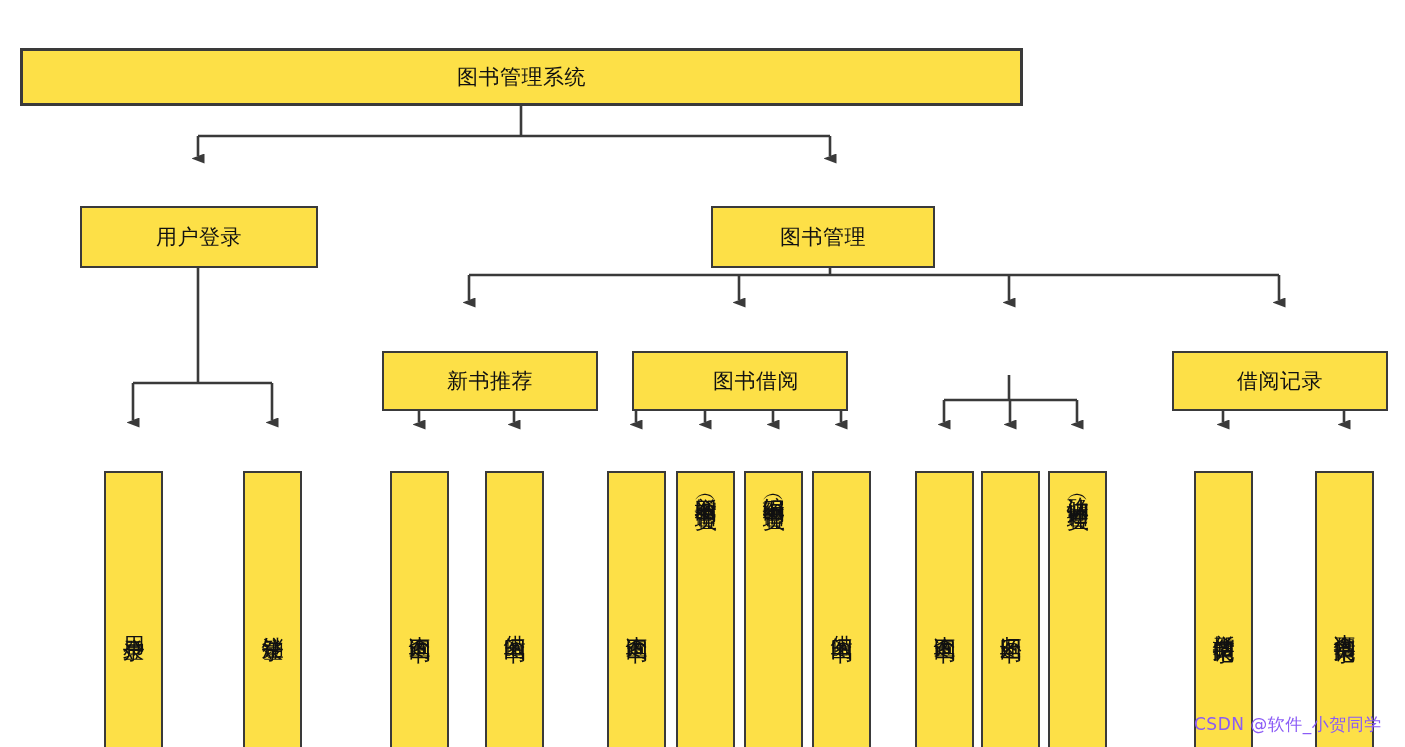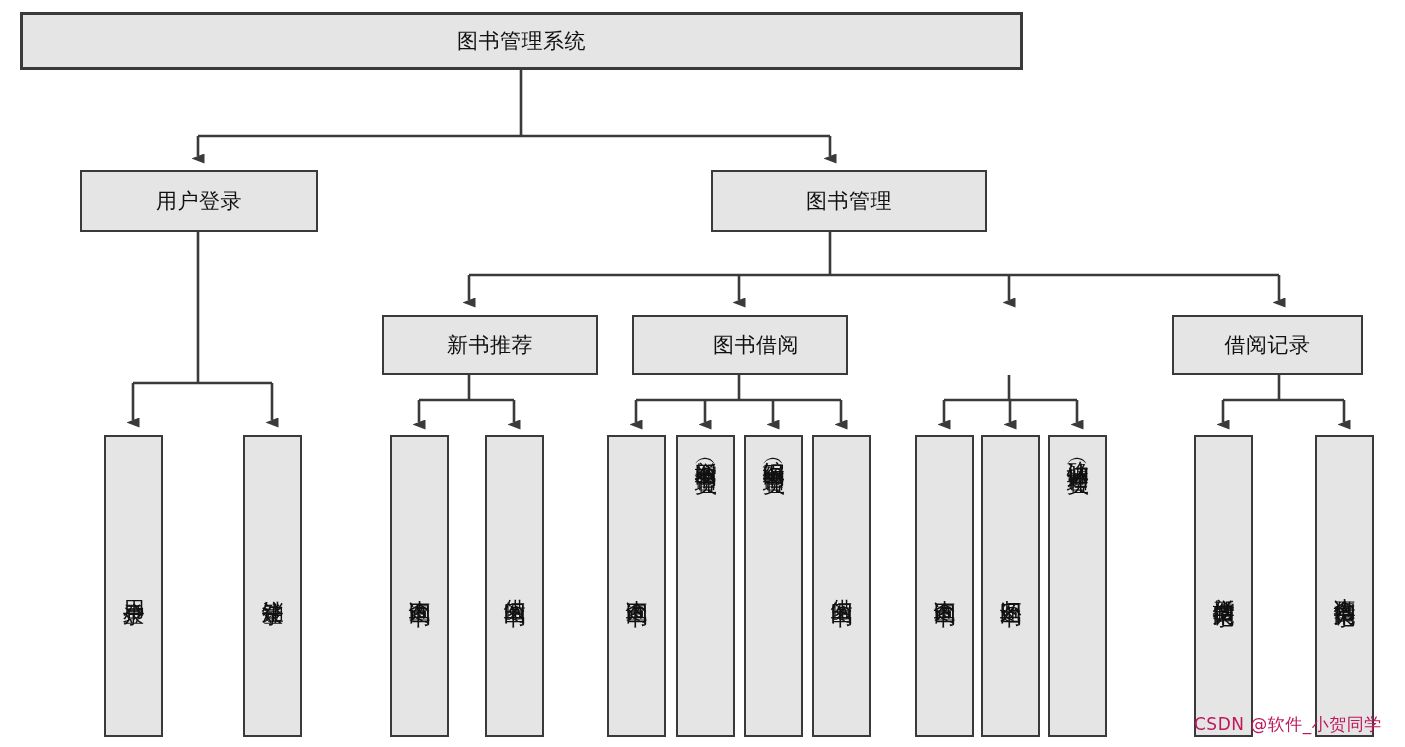--- a/index.html
+++ b/index.html
@@ -21,26 +21,27 @@
     position: absolute;
     left: 0;
     top: 0;
     width: 1405px;
     height: 747px;
     pointer-events: none;
   }
   .node {
     position: absolute;
     box-sizing: border-box;
-    background: #e5e5e5;
+    background: #fde047;
     border: 2px solid #3a3a3a;
     display: flex;
     align-items: center;
     justify-content: center;
     color: #111111;
+    margin-top: 36px;
   }
   .node.root {
     border-width: 3px;
   }
   .node .lbl {
     font-size: 21px;
     line-height: 1.15;
     letter-spacing: 0.5px;
     white-space: nowrap;
   }
@@ -59,21 +60,21 @@
     white-space: normal;
     max-height: 100%;
   }
   .node.vert.centered {
     align-items: center;
     padding-top: 0;
   }
   .watermark {
     position: absolute;
     font-size: 17px;
-    color: #be185d;
+    color: #8b5cf6;
     white-space: nowrap;
     letter-spacing: 0.5px;
   }
 </style>
 </head>
 <body>
 
 <div id="canvas">
 
   <svg class="wires" viewBox="0 0 1405 747" xmlns="http://www.w3.org/2000/svg">
@@ -126,31 +127,31 @@
     </g>
   </svg>
 
   <div class="node root" style="left:20px; top:12px; width:1003px; height:58px;">
     <span class="lbl">图书管理系统</span>
   </div>
 
   <div class="node" style="left:80px; top:170px; width:238px; height:62px;">
     <span class="lbl">用户登录</span>
   </div>
-  <div class="node" style="left:711px; top:170px; width:276px; height:62px;">
+  <div class="node" style="left:711px; top:170px; width:224px; height:62px;">
     <span class="lbl">图书管理</span>
   </div>
 
   <div class="node" style="left:382px; top:315px; width:216px; height:60px;">
     <span class="lbl">新书推荐</span>
   </div>
   <div class="node" style="left:632px; top:315px; width:216px; height:60px;padding-left:32px;">
     <span class="lbl">图书借阅</span>
   </div>
-  <div class="node" style="left:1172px; top:315px; width:191px; height:60px;">
+  <div class="node" style="left:1172px; top:315px; width:216px; height:60px;">
     <span class="lbl">借阅记录</span>
   </div>
 
   <div class="node vert centered" style="left:104px; top:435px; width:59px; height:302px;">
     <span class="lbl">用户登录</span>
   </div>
   <div class="node vert centered" style="left:243px; top:435px; width:59px; height:302px;">
     <span class="lbl">注销登录</span>
   </div>
 

